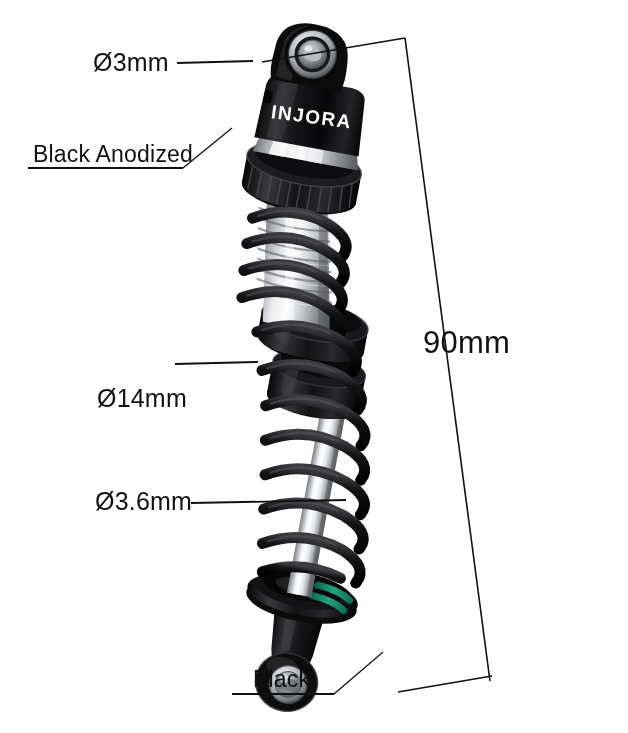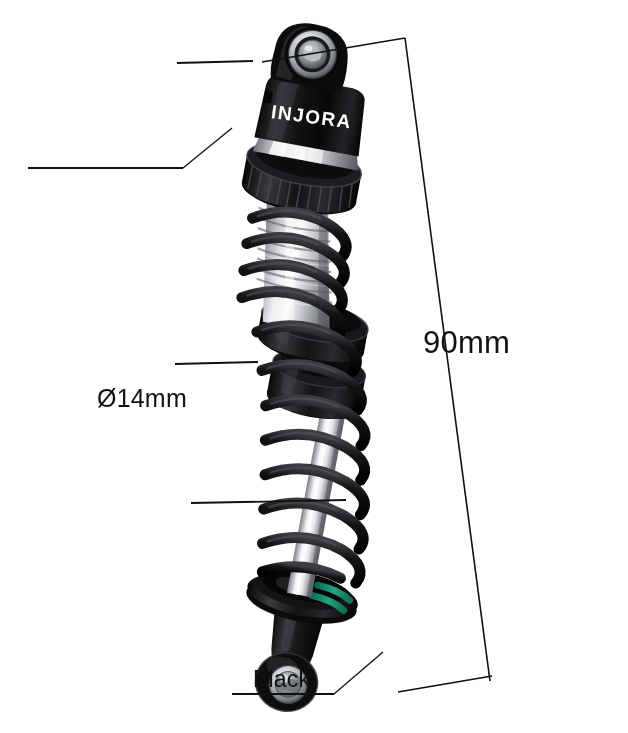--- a/index.html
+++ b/index.html
@@ -298,22 +298,25 @@
       <line x1="191" y1="503" x2="346" y2="500" stroke-width="1.8"></line>
 
       <g>
         <line x1="232" y1="694" x2="334" y2="694" stroke-width="2"></line>
         <line x1="334" y1="694" x2="383" y2="652" stroke-width="1.3"></line>
       </g>
 
     </g>
   </svg>
 
-
+  <div class="label label-dia" style="left:93px; top:50px;">Ø3mm</div>
+
+  <div class="label label-mat" style="left:33px; top:143px;">Black Anodized</div>
 
   <div class="label label-dia" style="left:97px; top:350px;margin-top:36px;">Ø14mm</div>
 
+  <div class="label label-dia" style="left:95px; top:489px;">Ø3.6mm</div>
 
   <div class="label label-mat" style="left:253px; top:668px;">Black</div>
 
   <div class="label label-dim" style="left:423px; top:327px;text-align:center;">90mm</div>
 
 </div>
 
 </body></html>

